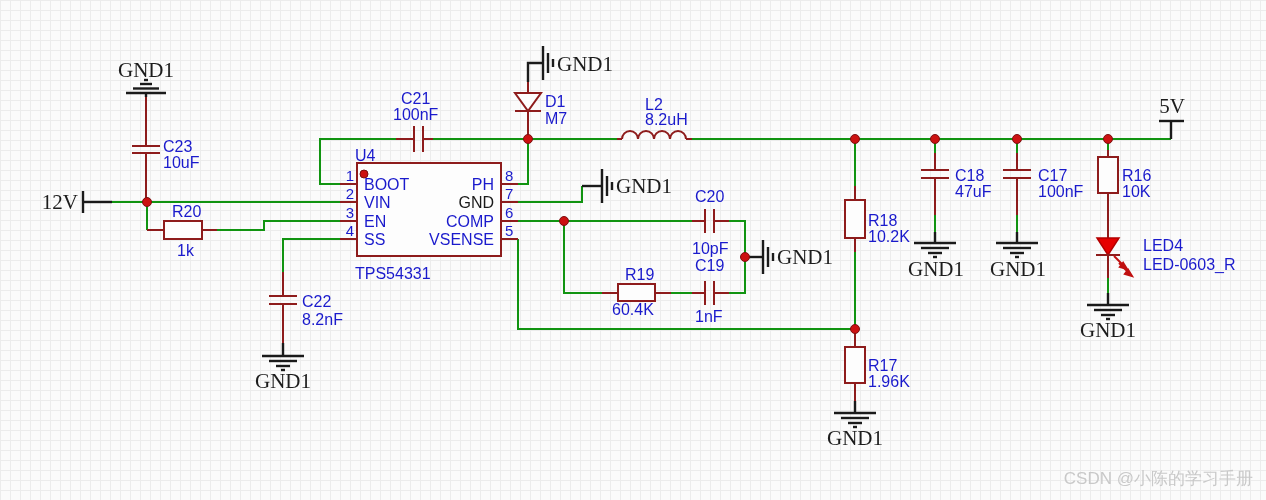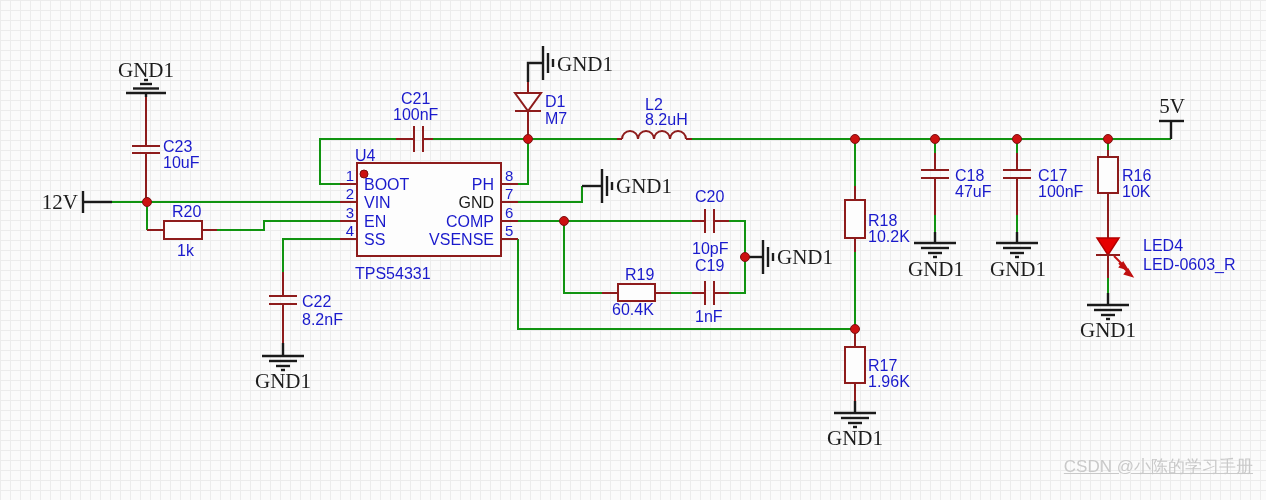--- a/index.html
+++ b/index.html
@@ -16,22 +16,22 @@
   .compfill{stroke:#8e1c1c;stroke-width:2;fill:#fdfdfd;}
   .blk{stroke:#1a1a1a;stroke-width:2.4;fill:none;}
   .dot{fill:#cc1111;stroke:#7a1010;stroke-width:1;}
   text{font-family:"Liberation Sans",sans-serif;}
   .lbl{font-size:16px;fill:#1a1acc;}
   .pnum{font-size:15px;fill:#1a1acc;}
   .pname{font-size:16px;fill:#1a1acc;}
   .pname-blk{font-size:16px;fill:#1a1a1a;}
   .gndlbl{font-family:"Liberation Serif",serif;font-size:21px;fill:#1c1c1c;}
   .watermark{
-    position:absolute;right:13px;bottom:22px;
-    font-family:"Liberation Sans",sans-serif;font-size:17px;color:#c9c9c9;text-decoration:underline;
+    position:absolute;right:13px;bottom:10px;
+    font-family:"Liberation Sans",sans-serif;font-size:17px;color:#c9c9c9;
   }
 </style>
 </head>
 <body>
 
 <div class="canvas">
 <svg width="1266" height="500" viewBox="0 0 1266 500">
 
   <g>
     <polyline class="wire" points="340,184 320,184 320,139 396,139"></polyline>

